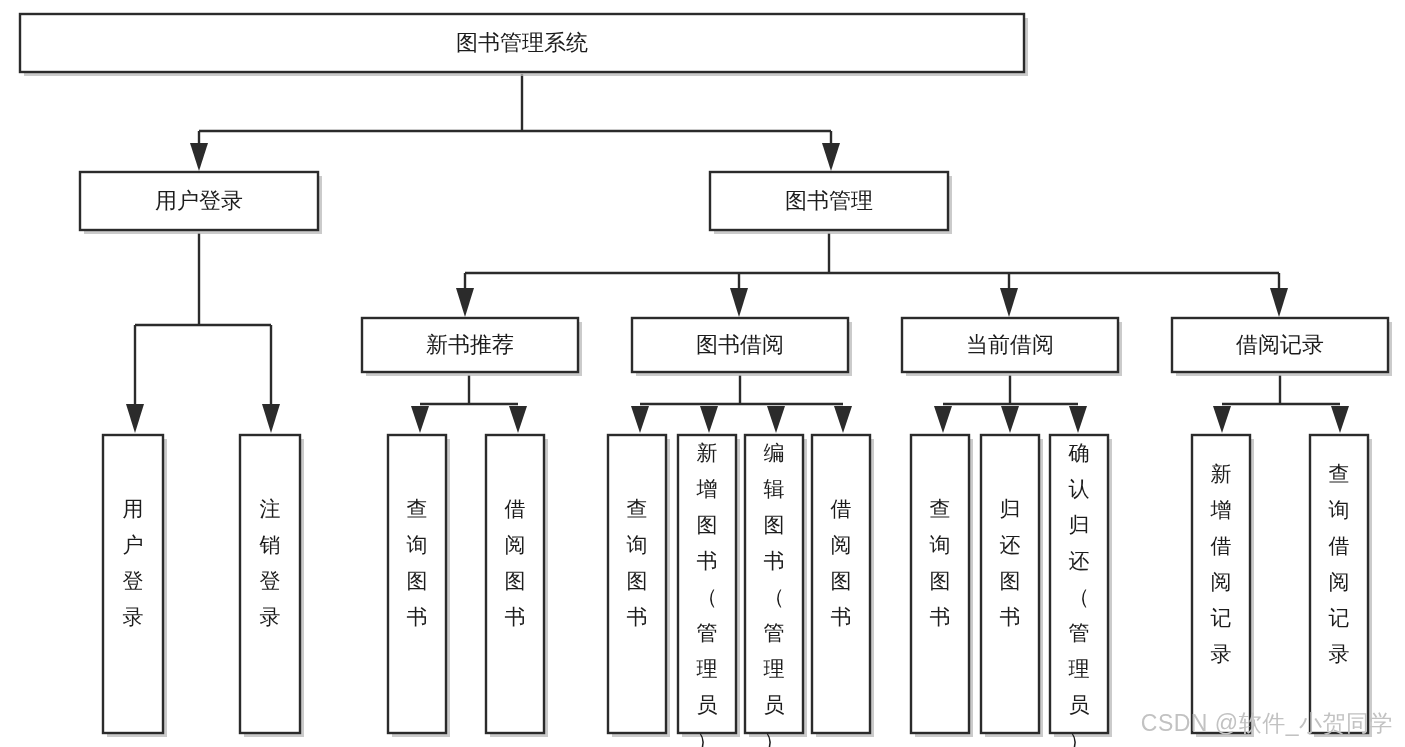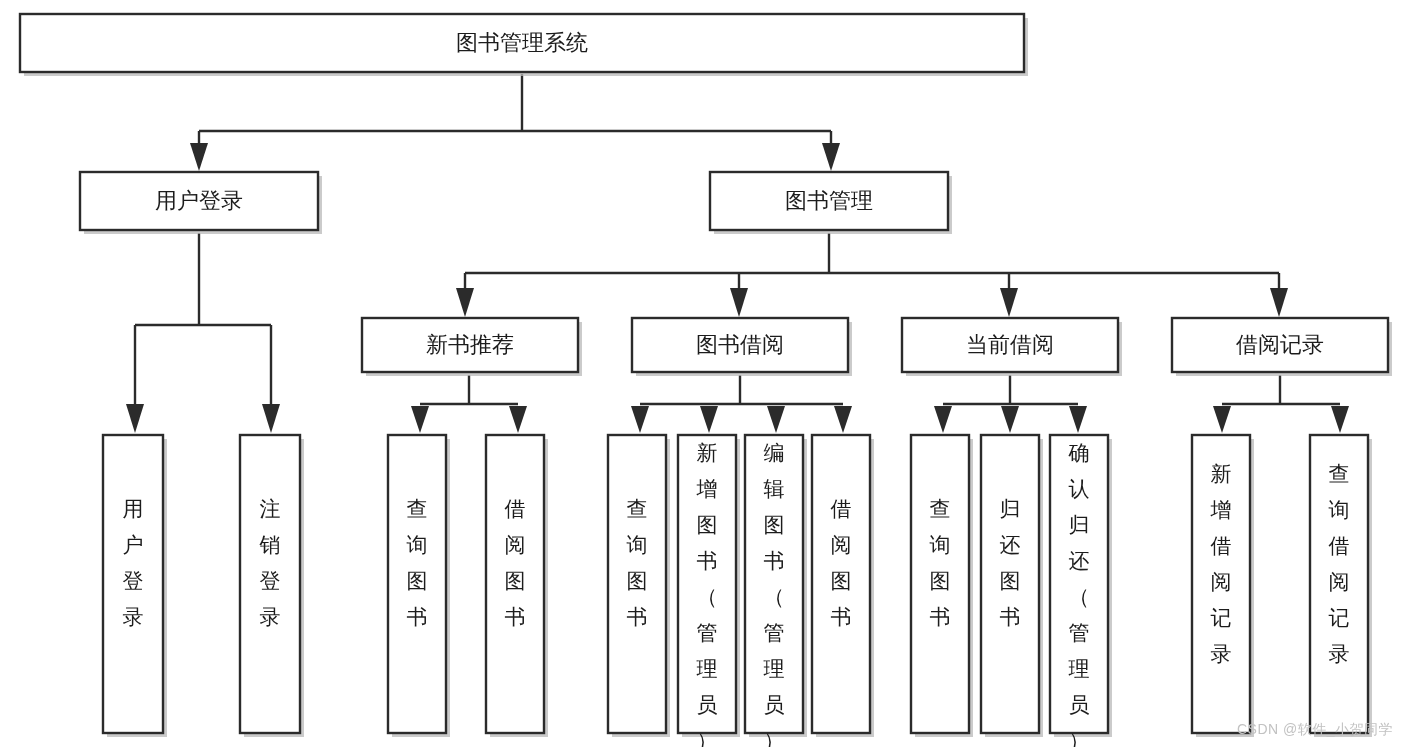--- a/index.html
+++ b/index.html
@@ -56,21 +56,21 @@
   }
   .arrow-head {
     fill: #2b2b2b;
     stroke: none;
   }
   .watermark {
     position: absolute;
     right: 12px;
     bottom: 8px;
     font-family: "Liberation Sans", "DejaVu Sans", sans-serif;
-    font-size: 14px;
+    font-size: 23px;
     color: #c2c2c2;
     letter-spacing: 0.5px;
     white-space: nowrap;
     user-select: none;
   }
 </style>
 </head>
 <body>
 
 <div id="diagram-root">

